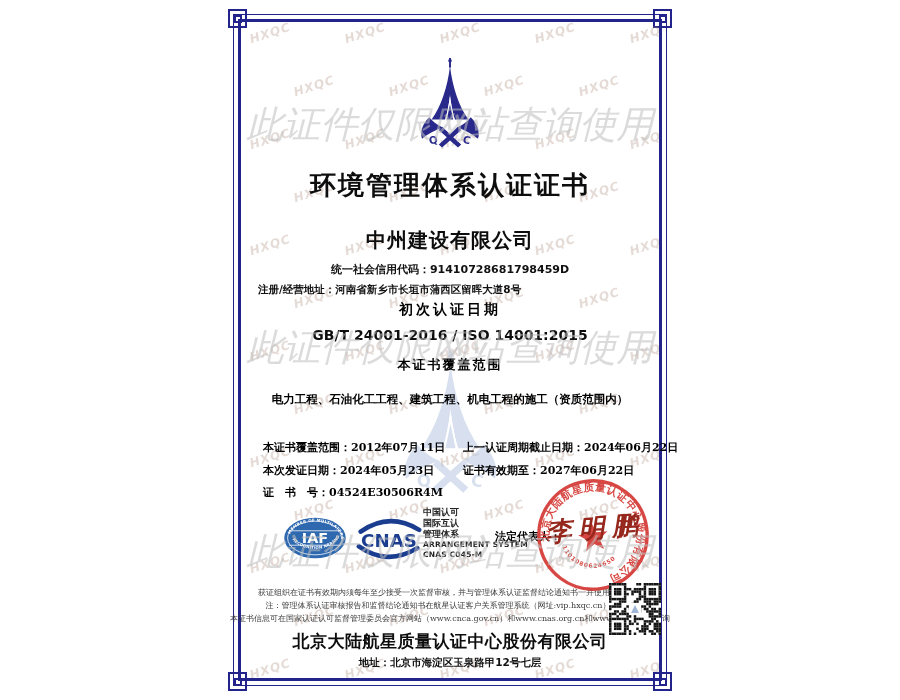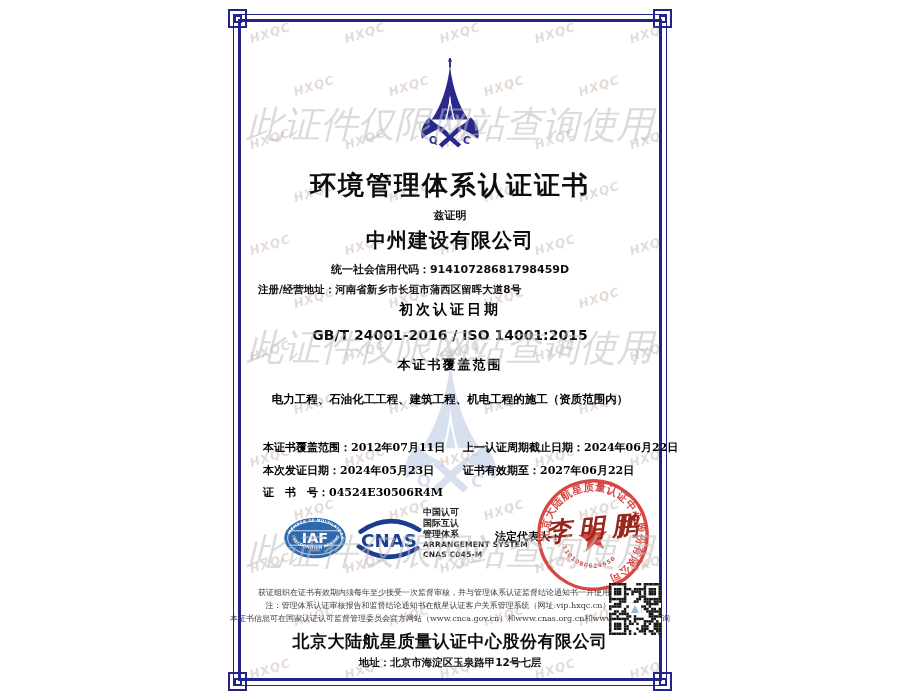--- a/index.html
+++ b/index.html
@@ -158,21 +158,20 @@
         <use href="#emblem"></use>
       </svg>
 
     <div class="content">
 
       <svg class="abs emblem-top" viewBox="0 0 100 130">
           <use href="#emblem"></use>
         </svg>
 
       <div class="abs ctr title">环境管理体系认证证书</div>
-      <div class="abs ctr certify serif">兹证明</div>
       <div class="abs ctr company">中州建设有限公司</div>
 
       <div class="abs ctr credit">
         <span>统一社会信用代码：</span><span>91410728681798459D</span>
       </div>
       <div class="abs address">
         <span>注册/经营地址：</span><span>河南省新乡市长垣市蒲西区留晖大道8号</span>
       </div>
 
       <div class="abs ctr sys-heading serif">初次认证日期</div>

